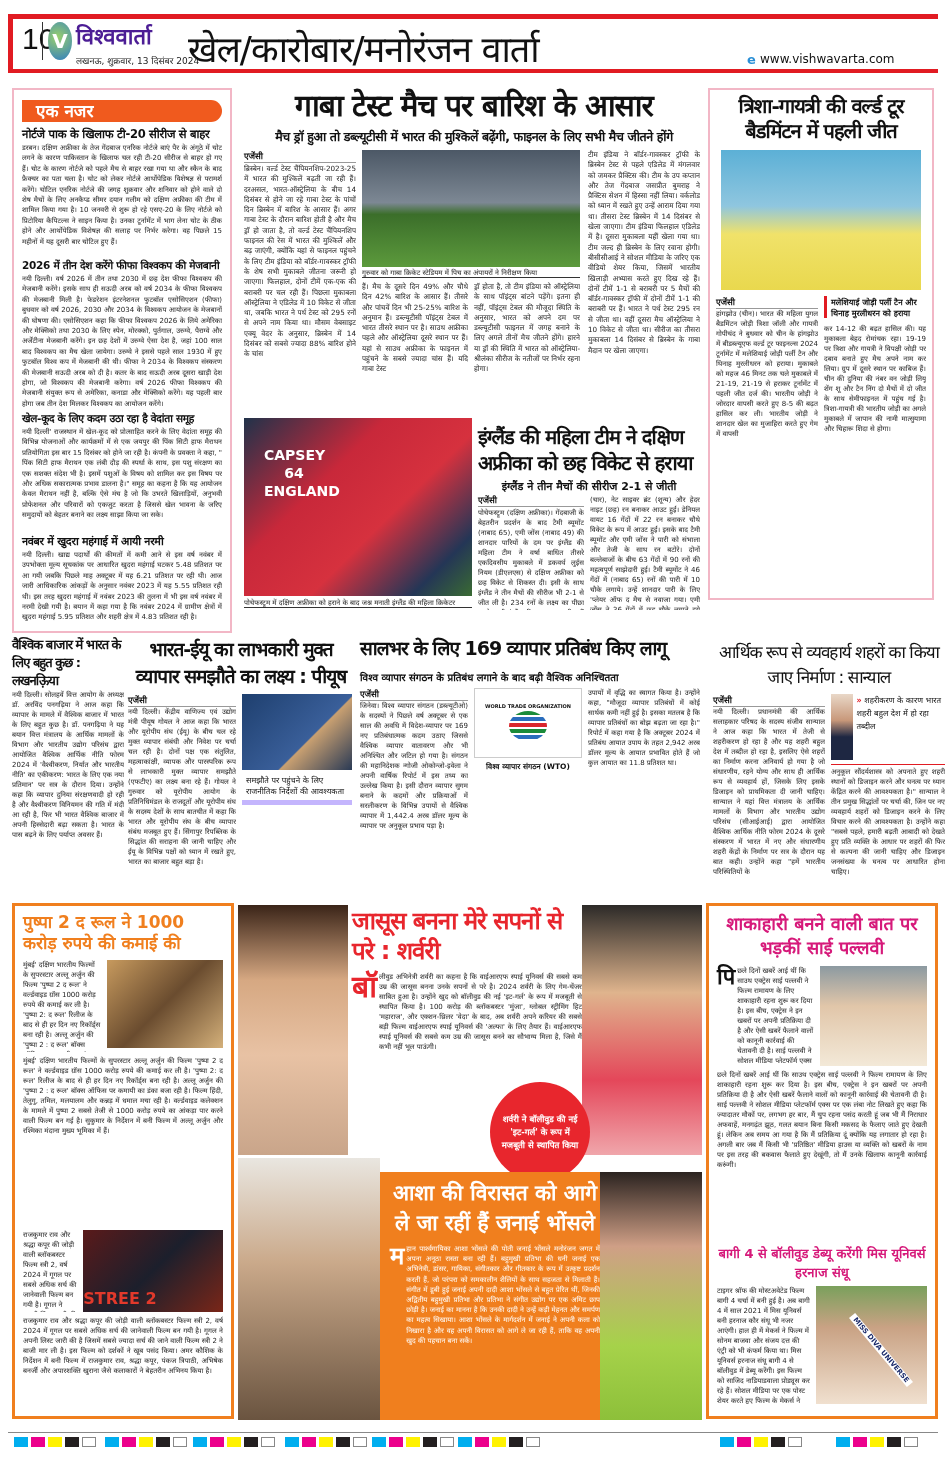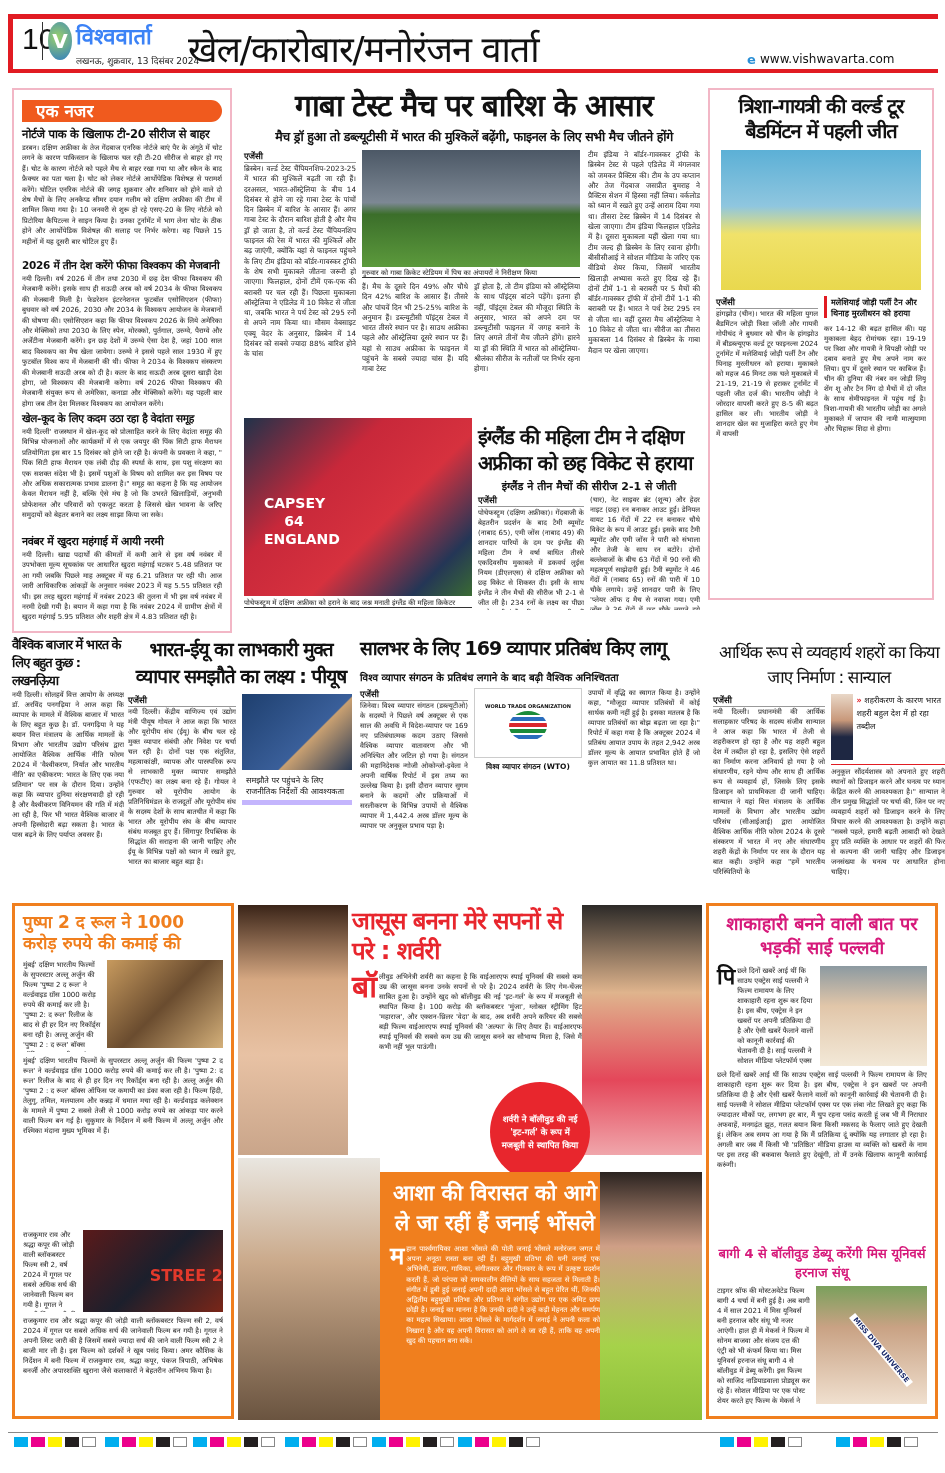--- a/index.html
+++ b/index.html
@@ -4,21 +4,21 @@
 <style>
 *{box-sizing:border-box;margin:0;padding:0}
 body{width:945px;height:1473px;background:#fff;font-family:"DejaVu Sans",sans-serif;color:#111;position:relative;overflow:hidden}
 .abs{position:absolute}
 .masthead{left:8px;top:14px;width:930px;height:58px;border-left:5px solid #e11b22;border-top:5px solid #e11b22;}
 .mast-bottom{left:8px;top:69px;width:930px;height:4px;background:#e11b22}
 .pageno{left:22px;top:22px;font-size:30px;font-family:"Liberation Sans",sans-serif}
 .vsep{left:42px;top:22px;width:1px;height:38px;background:#333}
 .logo{left:48px;top:22px;width:24px;height:38px;border-radius:50%;background:radial-gradient(circle at 40% 40%,#9ad06c,#2e7cc2);}
 .logo span{display:block;text-align:center;color:#fff;font-weight:bold;font-size:20px;line-height:38px}
-.paper-name{left:76px;top:20px;font-size:22px;font-weight:bold;color:#3b82f6}
+.paper-name{left:76px;top:20px;font-size:22px;font-weight:bold;color:#4c1d95}
 .dateline{left:76px;top:54px;font-size:9px;color:#222}
 .section-title{left:188px;top:24px;font-size:36px;color:#111;font-family:"DejaVu Sans",sans-serif;letter-spacing:-1px}
 .website{left:760px;top:52px;font-size:12px;color:#111}
 .ie-icon{left:747px;top:52px;color:#2a8fd6;font-weight:bold;font-size:13px}
 .box{border:2px solid #f2b7c6}
 .obox{border:3px solid #f07f1e}
 .orange-bar{background:#f05a1e;color:#fff;font-weight:bold;border-radius:0 14px 14px 0;padding-left:14px;font-size:17px}
 .h-news{font-weight:bold;font-size:14px;line-height:17px;color:#111;letter-spacing:-0.3px}
 .body-txt{font-size:8px;line-height:11px;color:#222;text-align:justify}
 .big-head{font-weight:bold;color:#111;letter-spacing:-1px}
@@ -69,21 +69,21 @@
 <div class="abs" style="left:244px;top:128px;width:460px;font-size:12.5px;text-align:center;font-weight:bold;letter-spacing:-0.4px">मैच ड्रॉ हुआ तो डब्ल्यूटीसी में भारत की मुश्किलें बढ़ेंगी, फाइनल के लिए सभी मैच जीतने होंगे</div>
 <div class="abs agency" style="left:244px;top:150px;width:112px">एजेंसी</div>
 <div class="abs body-txt" style="left:244px;top:164px;width:112px;height:240px;overflow:hidden;font-size:7.2px;line-height:10.3px">ब्रिस्बेन। वर्ल्ड टेस्ट चैंपियनशिप-2023-25 में भारत की मुश्किलें बढ़ती जा रही हैं। दरअसल, भारत-ऑस्ट्रेलिया के बीच 14 दिसंबर से होने जा रहे गाबा टेस्ट के पांचों दिन ब्रिस्बेन में बारिश के आसार हैं। अगर गाबा टेस्ट के दौरान बारिश होती है और मैच ड्रॉ हो जाता है, तो वर्ल्ड टेस्ट चैंपियनशिप फाइनल की रेस में भारत की मुश्किलें और बढ़ जाएंगी, क्योंकि यहां से फाइनल पहुंचने के लिए टीम इंडिया को बॉर्डर-गावस्कर ट्रॉफी के शेष सभी मुकाबले जीतना जरूरी हो जाएगा। फिलहाल, दोनों टीमें एक-एक की बराबरी पर चल रही हैं। पिछला मुकाबला ऑस्ट्रेलिया ने एडिलेड में 10 विकेट से जीता था, जबकि भारत ने पर्थ टेस्ट को 295 रनों से अपने नाम किया था। मौसम वेबसाइट एक्यू वेदर के अनुसार, ब्रिस्बेन में 14 दिसंबर को सबसे ज्यादा 88% बारिश होने के चांस</div>
 <div class="abs photo" style="left:362px;top:150px;width:218px;height:117px;background:linear-gradient(#4c5866 0%,#7d8894 45%,#3b6e2a 55%,#5c9a3c 100%);"></div>
 <div class="abs caption" style="left:362px;top:268px;width:218px;font-size:7px">गुरुवार को गाबा क्रिकेट स्टेडियम में पिच का अंपायरों ने निरीक्षण किया</div>
 <div class="abs body-txt" style="left:362px;top:282px;width:106px;height:120px;overflow:hidden;font-size:7.2px;line-height:10.3px">हैं। मैच के दूसरे दिन 49% और चौथे दिन 42% बारिश के आसार हैं। तीसरे और पांचवें दिन भी 25-25% बारिश के अनुमान हैं। डब्ल्यूटीसी पॉइंट्स टेबल में भारत तीसरे स्थान पर है। साउथ अफ्रीका पहले और ऑस्ट्रेलिया दूसरे स्थान पर हैं। यहां से साउथ अफ्रीका के फाइनल में पहुंचने के सबसे ज्यादा चांस हैं। यदि गाबा टेस्ट</div>
 <div class="abs body-txt" style="left:474px;top:282px;width:106px;height:120px;overflow:hidden;font-size:7.2px;line-height:10.3px">ड्रॉ होता है, तो टीम इंडिया को ऑस्ट्रेलिया के साथ पॉइंट्स बांटने पड़ेंगे। इतना ही नहीं, पॉइंट्स टेबल की मौजूदा स्थिति के अनुसार, भारत को अपने दम पर डब्ल्यूटीसी फाइनल में जगह बनाने के लिए अगले तीनों मैच जीतने होंगे। हारने या ड्रॉ की स्थिति में भारत को ऑस्ट्रेलिया-श्रीलंका सीरीज के नतीजों पर निर्भर रहना होगा।</div>
 <div class="abs body-txt" style="left:588px;top:150px;width:112px;height:252px;overflow:hidden;font-size:7.2px;line-height:10.3px">टीम इंडिया ने बॉर्डर-गावस्कर ट्रॉफी के ब्रिस्बेन टेस्ट से पहले एडिलेड में मंगलवार को जमकर प्रैक्टिस की। टीम के उप कप्तान और तेज गेंदबाज जसप्रीत बुमराह ने प्रैक्टिस सेशन में हिस्सा नहीं लिया। वर्कलोड को ध्यान में रखते हुए उन्हें आराम दिया गया था। तीसरा टेस्ट ब्रिस्बेन में 14 दिसंबर से खेला जाएगा। टीम इंडिया फिलहाल एडिलेड में है। दूसरा मुकाबला यहीं खेला गया था। टीम जल्द ही ब्रिस्बेन के लिए रवाना होगी। बीसीसीआई ने सोशल मीडिया के जरिए एक वीडियो शेयर किया, जिसमें भारतीय खिलाड़ी अभ्यास करते हुए दिख रहे हैं। दोनों टीमें 1-1 से बराबरी पर 5 मैचों की बॉर्डर-गावस्कर ट्रॉफी में दोनों टीमें 1-1 की बराबरी पर हैं। भारत ने पर्थ टेस्ट 295 रन से जीता था। वहीं दूसरा मैच ऑस्ट्रेलिया ने 10 विकेट से जीता था। सीरीज का तीसरा मुकाबला 14 दिसंबर से ब्रिस्बेन के गाबा मैदान पर खेला जाएगा।</div>
 
 <div class="abs photo" style="left:244px;top:418px;width:228px;height:178px;background:linear-gradient(135deg,#20324a 0%,#c8283a 35%,#d6313e 60%,#243656 85%,#3a6b33 100%);">
-  <div style="color:#fff;font-weight:bold;font-size:14px;padding:76px 20px;width:100px;text-align:center;line-height:18px">CAPSEY 64 ENGLAND</div>
+  <div style="color:#fff;font-weight:bold;font-size:14px;padding:28px 20px;width:100px;text-align:center;line-height:18px">CAPSEY 64 ENGLAND</div>
 </div>
 <div class="abs caption" style="left:244px;top:598px;width:228px;font-size:7px">पोचेफस्ट्रूम में दक्षिण अफ्रीका को हराने के बाद जश्न मनाती इंग्लैंड की महिला क्रिकेटर</div>
 <div class="abs big-head" style="left:478px;top:424px;width:222px;font-size:20px;line-height:26px;text-align:left">इंग्लैंड की महिला टीम ने दक्षिण अफ्रीका को छह विकेट से हराया</div>
 <div class="abs" style="left:478px;top:478px;width:222px;font-size:11px;text-align:center;font-weight:bold">इंग्लैंड ने तीन मैचों की सीरीज 2-1 से जीती</div>
 <div class="abs agency" style="left:478px;top:494px;width:106px">एजेंसी</div>
 <div class="abs body-txt" style="left:478px;top:508px;width:106px;height:102px;overflow:hidden;font-size:7px;line-height:10px">पोचेफस्ट्रूम (दक्षिण अफ्रीका)। गेंदबाजी के बेहतरीन प्रदर्शन के बाद टैमी ब्यूमोंट (नाबाद 65), एमी जोंस (नाबाद 49) की शानदार पारियों के दम पर इंग्लैंड की महिला टीम ने वर्षा बाधित तीसरे एकदिवसीय मुकाबले में डकवर्थ लुईस नियम (डीएलएस) से दक्षिण अफ्रीका को छह विकेट से शिकस्त दी। इसी के साथ इंग्लैंड ने तीन मैचों की सीरीज भी 2-1 से जीत ली है। 234 रनों के लक्ष्य का पीछा करने उतरी इंग्लैंड की शुरुआत अच्छी नहीं रही और उसने 25 के स्कोर पर अपने तीन विकेट गवां दिये। माया बाउचियर</div>
 <div class="abs body-txt" style="left:590px;top:495px;width:110px;height:115px;overflow:hidden;font-size:7px;line-height:10px">(चार), नेट साइवर ब्रंट (शून्य) और हेदर नाइट (छह) रन बनाकर आउट हुईं। डेनियल वायट 16 गेंदों में 22 रन बनाकर चौथे विकेट के रूप में आउट हुईं। इसके बाद टैमी ब्यूमोंट और एमी जोंस ने पारी को संभाला और तेजी के साथ रन बटोरे। दोनों बल्लेबाजों के बीच 63 गेंदों में 90 रनों की महत्वपूर्ण साझेदारी हुई। टैमी ब्यूमोंट ने 46 गेंदों में (नाबाद 65) रनों की पारी में 10 चौके लगाये। उन्हें शानदार पारी के लिए 'प्लेयर ऑफ द मैच से नवाजा गया। एमी जोंस ने 36 गेंदों में छह चौके लगाते हुये (नाबाद 49) रन बनाये।</div>
 
 <div class="abs box" style="left:708px;top:88px;width:226px;height:512px;padding:4px 6px;">
   <div class="big-head" style="font-size:20px;line-height:25px;text-align:center;">त्रिशा-गायत्री की वर्ल्ड टूर बैडमिंटन में पहली जीत</div>
@@ -165,21 +165,21 @@
 <div class="abs obox" style="left:12px;top:903px;width:222px;height:516px;padding:6px 8px;">
   <div style="color:#f07f1e;font-size:17px;line-height:21px;font-weight:bold;">पुष्पा 2 द रूल ने 1000 करोड़ रुपये की कमाई की</div>
   <div style="display:flex;gap:6px;margin-top:6px">
     <div class="body-txt" style="width:80px;font-size:7px;line-height:10px;height:92px;overflow:hidden;text-align:left">मुंबई' दक्षिण भारतीय फिल्मों के सुपरस्टार अल्लू अर्जुन की फिल्म 'पुष्पा 2 द रूल' ने वर्ल्डवाइड ग्रॉस 1000 करोड़ रुपये की कमाई कर ली है। 'पुष्पा 2: द रूल' रिलीज के बाद से ही हर दिन नए रिकॉर्ड्स बना रही है। अल्लू अर्जुन की 'पुष्पा 2 : द रूल' बॉक्स ऑफिस पर कमायी का डंका बजा रही है। फिल्म हिंदी, तेलुगु, तमिल, मलयालम और कन्नड़ में धमाल मचा रही है। वर्ल्डवाइड कलेक्शन के मामले में पुष्पा 2 सबसे तेजी से 1000 करोड़ रुपये का आंकड़ा पार करने वाली फिल्म बन गई है। सुकुमार के निर्देशन में बनी फिल्म में अल्लू अर्जुन और रश्मिका मंदाना मुख्य भूमिका में हैं।</div>
     <div class="photo" style="width:120px;height:88px;background:linear-gradient(135deg,#c79a5e,#6a4c2f 50%,#d4b07a);"></div>
   </div>
   <div class="body-txt" style="font-size:7px;line-height:10px;height:170px;overflow:hidden;margin-top:4px">मुंबई' दक्षिण भारतीय फिल्मों के सुपरस्टार अल्लू अर्जुन की फिल्म 'पुष्पा 2 द रूल' ने वर्ल्डवाइड ग्रॉस 1000 करोड़ रुपये की कमाई कर ली है। 'पुष्पा 2: द रूल' रिलीज के बाद से ही हर दिन नए रिकॉर्ड्स बना रही है। अल्लू अर्जुन की 'पुष्पा 2 : द रूल' बॉक्स ऑफिस पर कमायी का डंका बजा रही है। फिल्म हिंदी, तेलुगु, तमिल, मलयालम और कन्नड़ में धमाल मचा रही है। वर्ल्डवाइड कलेक्शन के मामले में पुष्पा 2 सबसे तेजी से 1000 करोड़ रुपये का आंकड़ा पार करने वाली फिल्म बन गई है। सुकुमार के निर्देशन में बनी फिल्म में अल्लू अर्जुन और रश्मिका मंदाना मुख्य भूमिका में हैं।</div>
   <div style="display:flex;gap:6px;margin-top:4px">
     <div class="body-txt" style="width:56px;font-size:7px;line-height:10px;height:82px;overflow:hidden;text-align:left">राजकुमार राव और श्रद्धा कपूर की जोड़ी वाली ब्लॉकबस्टर फिल्म स्त्री 2, वर्ष 2024 में गूगल पर सबसे अधिक सर्च की जानेवाली फिल्म बन गयी है। गूगल ने अपनी लिस्ट जारी की है जिसमें सबसे ज्यादा सर्च की जाने वाली फिल्म स्त्री 2 ने बाजी मार ली है। इस फिल्म को दर्शकों ने खूब पसंद किया। अमर कौशिक के निर्देशन में बनी फिल्म में राजकुमार राव, श्रद्धा कपूर, पंकज त्रिपाठी, अभिषेक बनर्जी और अपारशक्ति खुराना जैसे कलाकारों ने बेहतरीन अभिनय किया है।</div>
     <div class="photo" style="width:144px;height:82px;background:linear-gradient(135deg,#5a1a1a,#1c1f2c 50%,#7a2618);">
-      <div style="color:#e2392b;font-weight:bold;font-size:16px;padding-top:36px;text-align:right">STREE 2</div>
+      <div style="color:#e2392b;font-weight:bold;font-size:16px;padding-top:59px;text-align:left">STREE 2</div>
     </div>
   </div>
   <div class="body-txt" style="font-size:7px;line-height:10px;height:62px;overflow:hidden;margin-top:4px">राजकुमार राव और श्रद्धा कपूर की जोड़ी वाली ब्लॉकबस्टर फिल्म स्त्री 2, वर्ष 2024 में गूगल पर सबसे अधिक सर्च की जानेवाली फिल्म बन गयी है। गूगल ने अपनी लिस्ट जारी की है जिसमें सबसे ज्यादा सर्च की जाने वाली फिल्म स्त्री 2 ने बाजी मार ली है। इस फिल्म को दर्शकों ने खूब पसंद किया। अमर कौशिक के निर्देशन में बनी फिल्म में राजकुमार राव, श्रद्धा कपूर, पंकज त्रिपाठी, अभिषेक बनर्जी और अपारशक्ति खुराना जैसे कलाकारों ने बेहतरीन अभिनय किया है।</div>
 </div>
 
 <div class="abs photo" style="left:238px;top:905px;width:110px;height:250px;background:linear-gradient(180deg,#3a2418 0%,#d6a882 30%,#e8c2a4 60%,#c9a58a 100%);"></div>
 <div class="abs big-head" style="left:352px;top:906px;width:228px;color:#e8262d;font-size:24px;line-height:30px;text-align:left;font-weight:bold">जासूस बनना मेरे सपनों से परे : शर्वरी</div>
 <div class="abs photo" style="left:582px;top:905px;width:120px;height:250px;background:linear-gradient(180deg,#2c2a28 0%,#dfb48d 35%,#e4475a 70%,#f0a6ab 100%);"></div>
 <div class="abs" style="left:352px;top:972px;width:230px;">
   <span style="float:left;font-size:30px;line-height:30px;color:#e8262d;font-weight:bold;margin-right:2px">बॉ</span>

